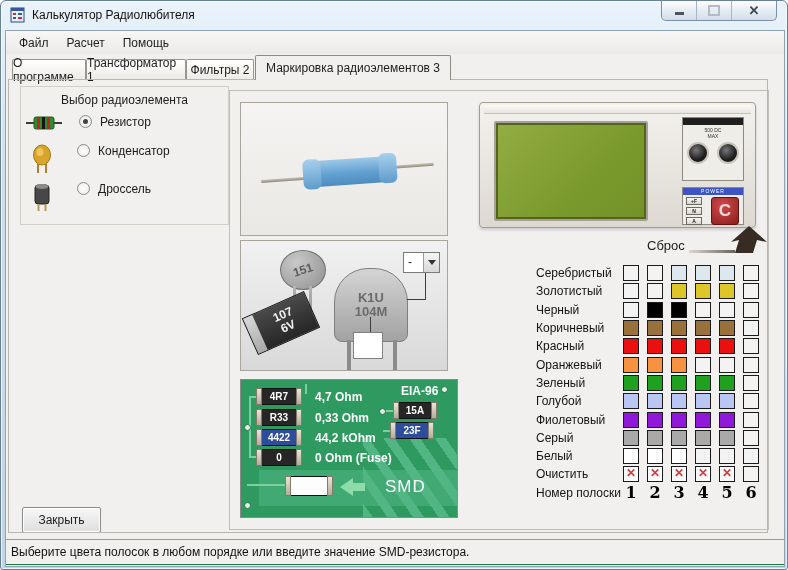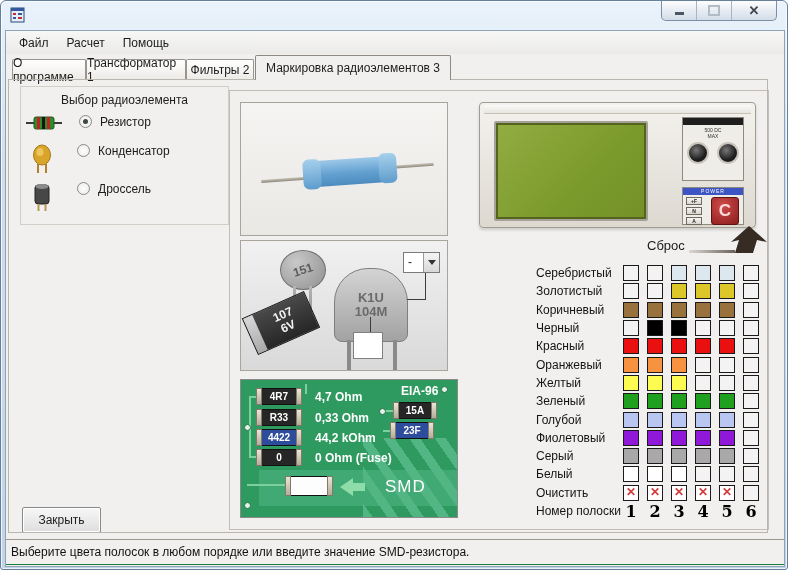--- a/index.html
+++ b/index.html
@@ -109,20 +109,21 @@
 
   <div class="titlebar">
     <svg class="app-icon" viewBox="0 0 16 16">
       <rect x="1" y="1" width="13" height="14" fill="#e8eef6" stroke="#28487c"></rect>
       <rect x="1" y="1" width="13" height="3" fill="#35589c"></rect>
       <rect x="3" y="6" width="3" height="2" fill="#c03030"></rect>
         <rect x="8" y="6" width="4" height="2" fill="#35589c"></rect>
       <rect x="3" y="10" width="3" height="2" fill="#35589c"></rect>
         <rect x="8" y="10" width="4" height="2" fill="#c03030"></rect>
     </svg>
+    <span class="title-text">Калькулятор Радиолюбителя</span>
     <div class="capbtns">
       <div class="capbtn">
           <span class="minbar"></span>
         </div>
       <div class="capbtn">
           <span class="maxbox"></span>
         </div>
       <div class="capbtn">
           <span class="xglyph">✕</span>
         </div>
@@ -327,60 +328,51 @@
         <div class="grid-row">
           <span class="grid-lab">Золотистый</span>
           <span class="gcell" style="background: rgb(243, 243, 243);"></span>
           <span class="gcell" style="background: rgb(243, 243, 243);"></span>
           <span class="gcell" style="background: rgb(221, 199, 40);"></span>
           <span class="gcell" style="background: rgb(221, 199, 40);"></span>
           <span class="gcell" style="background: rgb(221, 199, 40);"></span>
           <span class="gcell" style="background: rgb(243, 243, 243);"></span>
         </div>
         <div class="grid-row">
+          <span class="grid-lab">Черный</span>
+          <span class="gcell" style="background: rgb(243, 243, 243);"></span>
+          <span class="gcell" style="background: rgb(0, 0, 0);"></span>
+          <span class="gcell" style="background: rgb(0, 0, 0);"></span>
+          <span class="gcell" style="background: rgb(243, 243, 243);"></span>
+          <span class="gcell" style="background: rgb(243, 243, 243);"></span>
+          <span class="gcell" style="background: rgb(243, 243, 243);"></span>
+        </div>
+        <div class="grid-row">
           <span class="grid-lab">Коричневый</span>
           <span class="gcell" style="background: rgb(153, 113, 60);"></span>
           <span class="gcell" style="background: rgb(153, 113, 60);"></span>
           <span class="gcell" style="background: rgb(153, 113, 60);"></span>
           <span class="gcell" style="background: rgb(153, 113, 60);"></span>
           <span class="gcell" style="background: rgb(153, 113, 60);"></span>
           <span class="gcell" style="background: rgb(243, 243, 243);"></span>
         </div>
         <div class="grid-row">
-          <span class="grid-lab">Черный</span>
-          <span class="gcell" style="background: rgb(243, 243, 243);"></span>
-          <span class="gcell" style="background: rgb(0, 0, 0);"></span>
-          <span class="gcell" style="background: rgb(0, 0, 0);"></span>
-          <span class="gcell" style="background: rgb(243, 243, 243);"></span>
-          <span class="gcell" style="background: rgb(243, 243, 243);"></span>
-          <span class="gcell" style="background: rgb(243, 243, 243);"></span>
-        </div>
-        <div class="grid-row">
           <span class="grid-lab">Красный</span>
           <span class="gcell" style="background: rgb(234, 16, 16);"></span>
           <span class="gcell" style="background: rgb(234, 16, 16);"></span>
           <span class="gcell" style="background: rgb(234, 16, 16);"></span>
           <span class="gcell" style="background: rgb(234, 16, 16);"></span>
           <span class="gcell" style="background: rgb(234, 16, 16);"></span>
           <span class="gcell" style="background: rgb(243, 243, 243);"></span>
         </div>
         <div class="grid-row">
           <span class="grid-lab">Оранжевый</span>
           <span class="gcell" style="background: rgb(246, 146, 64);"></span>
           <span class="gcell" style="background: rgb(246, 146, 64);"></span>
           <span class="gcell" style="background: rgb(246, 146, 64);"></span>
-          <span class="gcell" style="background: rgb(243, 243, 243);"></span>
-          <span class="gcell" style="background: rgb(243, 243, 243);"></span>
-          <span class="gcell" style="background: rgb(243, 243, 243);"></span>
-        </div>
-        <div class="grid-row">
-          <span class="grid-lab">Желтый</span>
-          <span class="gcell" style="background: rgb(251, 251, 82);"></span>
-          <span class="gcell" style="background: rgb(251, 251, 82);"></span>
-          <span class="gcell" style="background: rgb(251, 251, 82);"></span>
           <span class="gcell" style="background: rgb(243, 243, 243);"></span>
           <span class="gcell" style="background: rgb(243, 243, 243);"></span>
           <span class="gcell" style="background: rgb(243, 243, 243);"></span>
         </div>
         <div class="grid-row">
           <span class="grid-lab">Зеленый</span>
           <span class="gcell" style="background: rgb(31, 161, 31);"></span>
           <span class="gcell" style="background: rgb(31, 161, 31);"></span>
           <span class="gcell" style="background: rgb(31, 161, 31);"></span>
           <span class="gcell" style="background: rgb(31, 161, 31);"></span>

